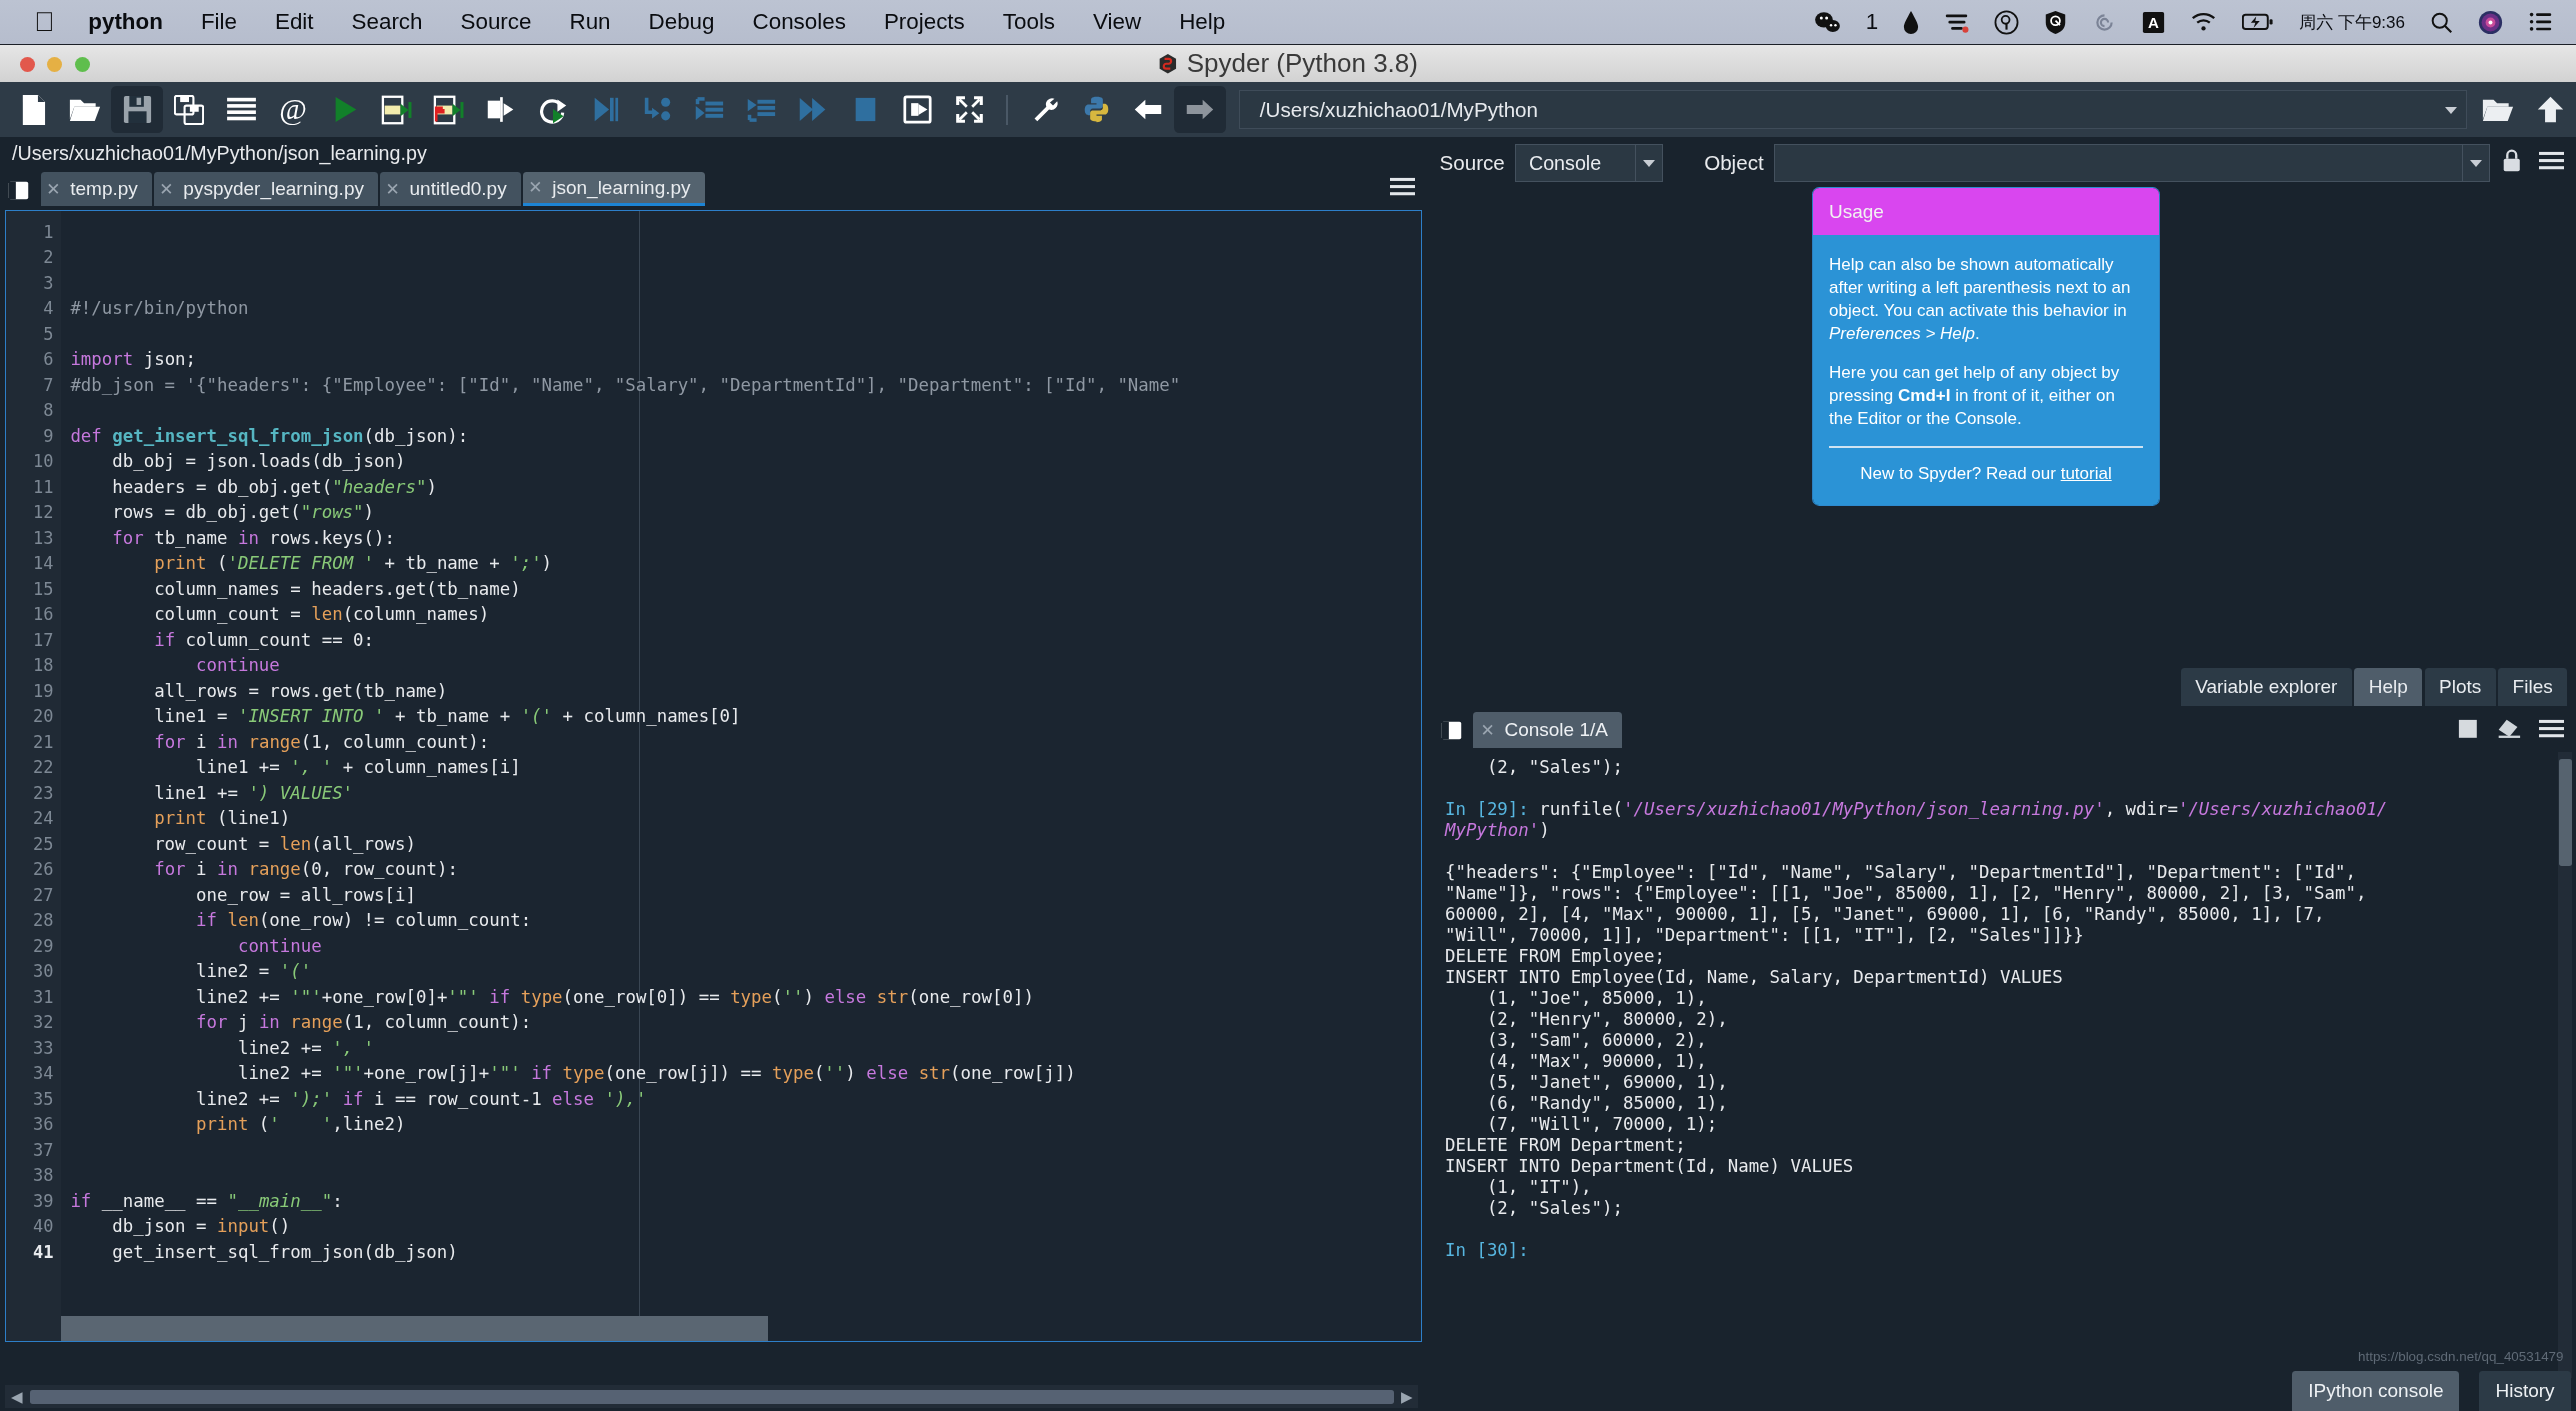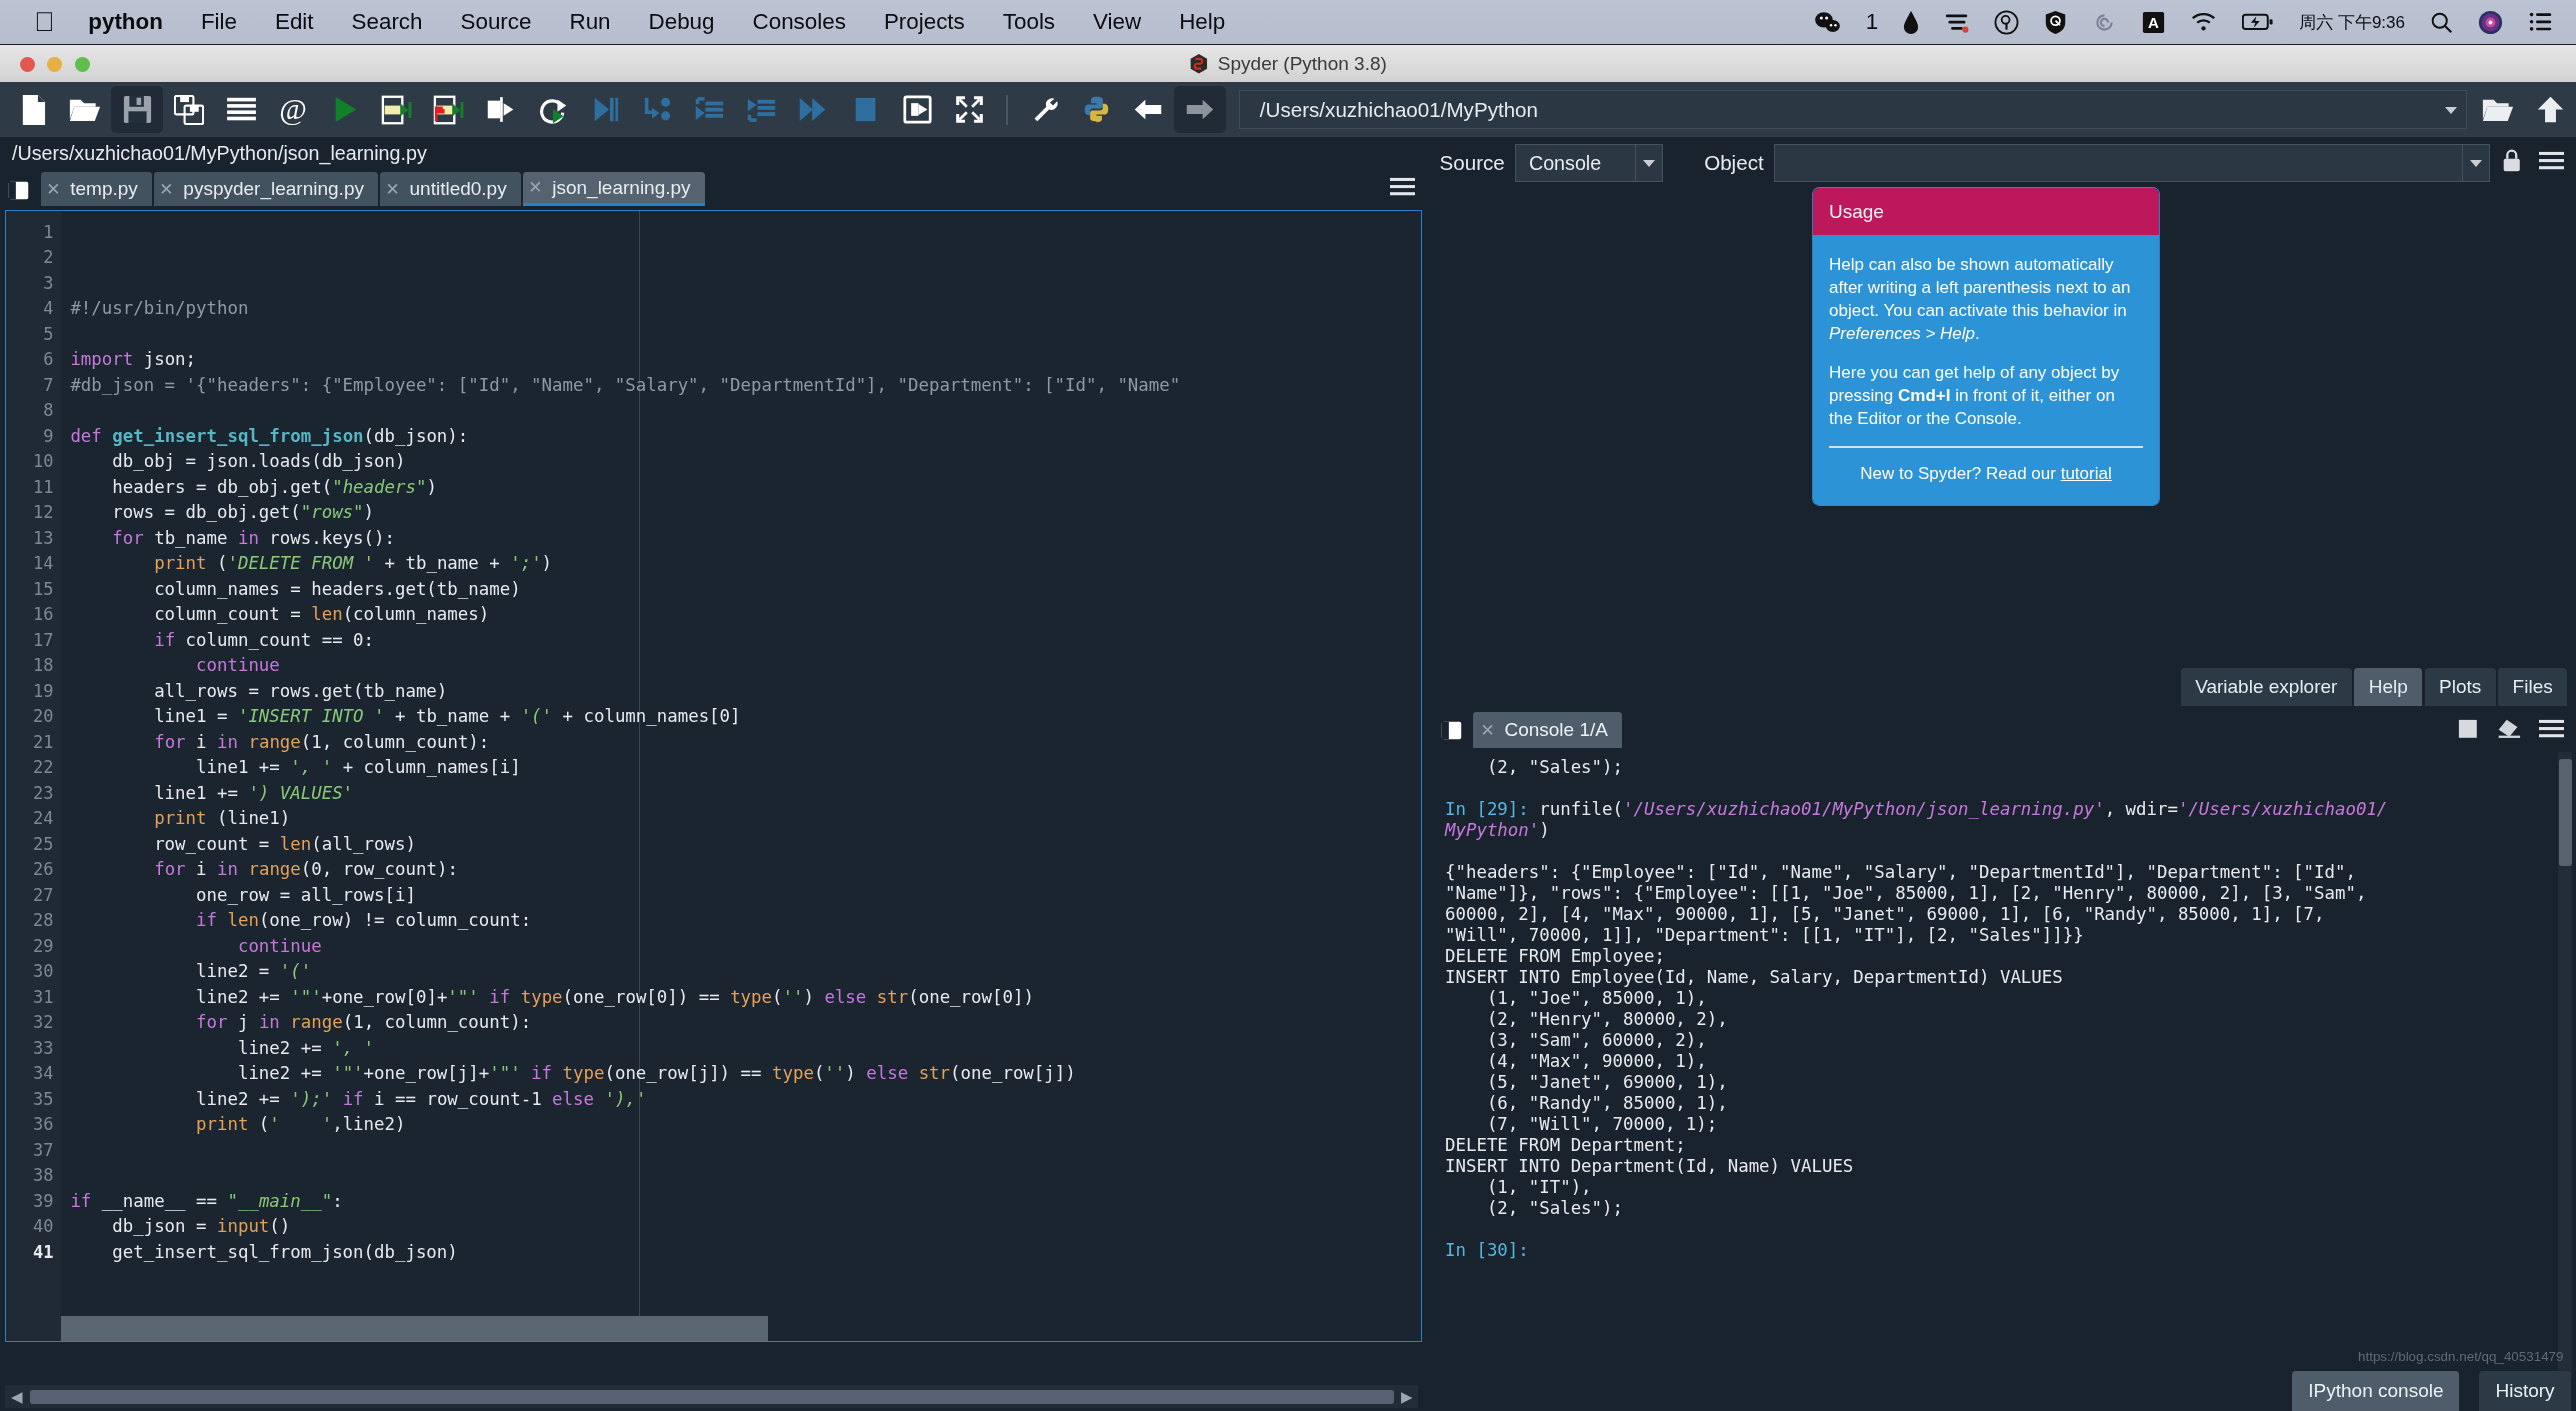--- a/index.html
+++ b/index.html
@@ -32,21 +32,21 @@
     position: absolute; top: 45px; left: 0; width: 2576px; height: 38px;
     background: linear-gradient(180deg,#e6e6e6 0%, #d2d2d2 100%);
     border-bottom: 0.9px solid #a9a9a9;
     display: flex; align-items: center; justify-content: center;
   }
   .traffic { position: absolute; left: 19.7px; top: 11.6px; display: flex; gap: 12.5px; }
   .dot { width: 15px; height: 15px; border-radius: 50%; }
   .dot.red { background: #e2584c; }
   .dot.yellow { background: #e5b044; }
   .dot.green { background: #5fbe4d; }
-  .wintitle { font-size: 19px; color: #3a3a3a; display:flex; align-items:center; gap:9px;}
+  .wintitle { font-size: 26px; color: #3a3a3a; display:flex; align-items:center; gap:9px;}
   .spyder-mark { width:19.7px; height:21.5px; display:block; }
 
   
   .toolbar {
     position: absolute; top: 82px; left: 0; width: 2576px; height: 55px;
     background: #2e3b47;
     display: flex; align-items: center; padding-left: 7.2px;
   }
   .tbtn {
     width: 52px; height: 47px; display: flex; align-items: center; justify-content: center;
@@ -145,21 +145,21 @@
   .objfield {
     flex: 1 1 auto; height: 38px; background: #2b3843; border: 0.9px solid #44515e; position:relative;
   }
   .hdr-icons { display:flex; align-items:center; gap:16px; padding-right: 12.5px;}
 
   .help-body { position: relative; height: 523px; background: #19232d; }
   .usage-card {
     position: absolute; left: 386px; top: 0px; width: 346px;
     border-radius: 6.3px; overflow: hidden; box-shadow: 0 0 0 0.9px #2d8ad0;
   }
-  .usage-title { background: #be185d; color: #f2f2f2; font-size: 19px; padding: 12.5px 16px; }
+  .usage-title { background: #d946ef; color: #f2f2f2; font-size: 19px; padding: 12.5px 16px; }
   .usage-content { background: #2b93d6; color: #ffffff; padding: 18px 16px 19.7px 16px; font-size: 17px; line-height: 23px;}
   .usage-content p { margin-bottom: 16px; }
   .usage-content b { font-weight: bold; }
   .usage-content i { font-style: italic; }
   .usage-hr { height: 1.8px; background: #cfe3f2; margin: 5.4px 0 14.3px 0; }
   .usage-foot { text-align: center; font-size: 17px; }
   .usage-foot a { color: #ffffff; text-decoration: underline; }
 
   .help-tabs {
     position: absolute; right: 9px; bottom: 5.4px; display: flex; align-items: flex-end; gap: 2.7px;

